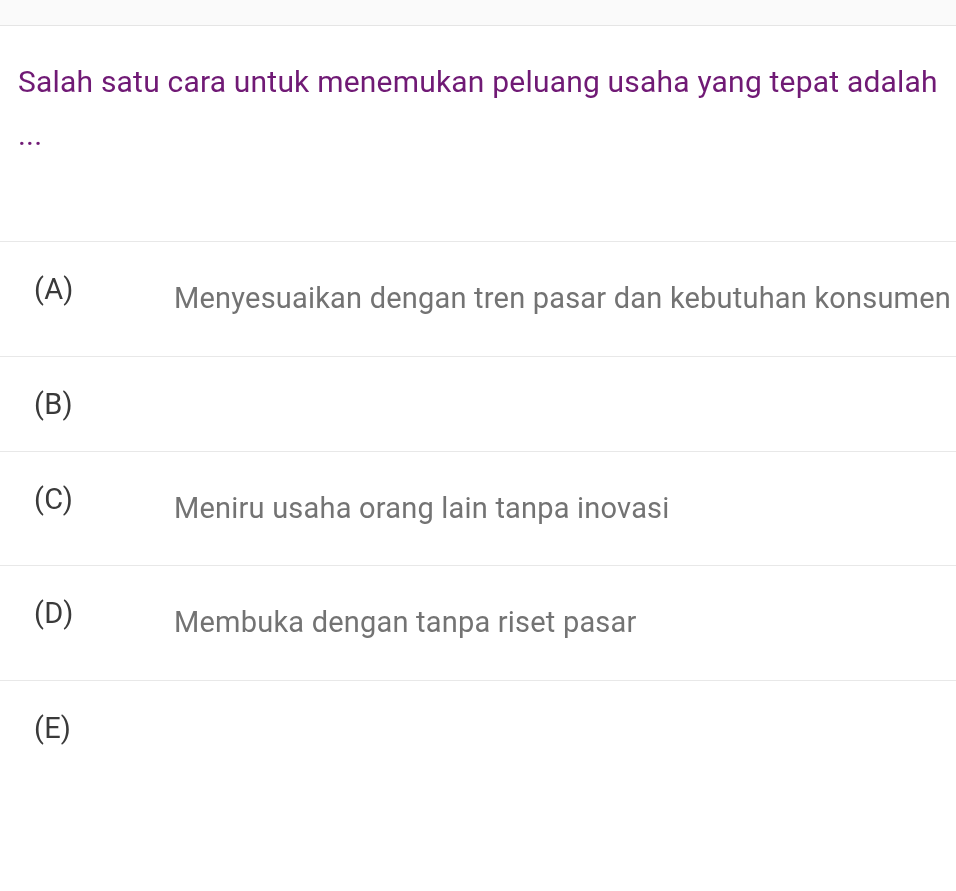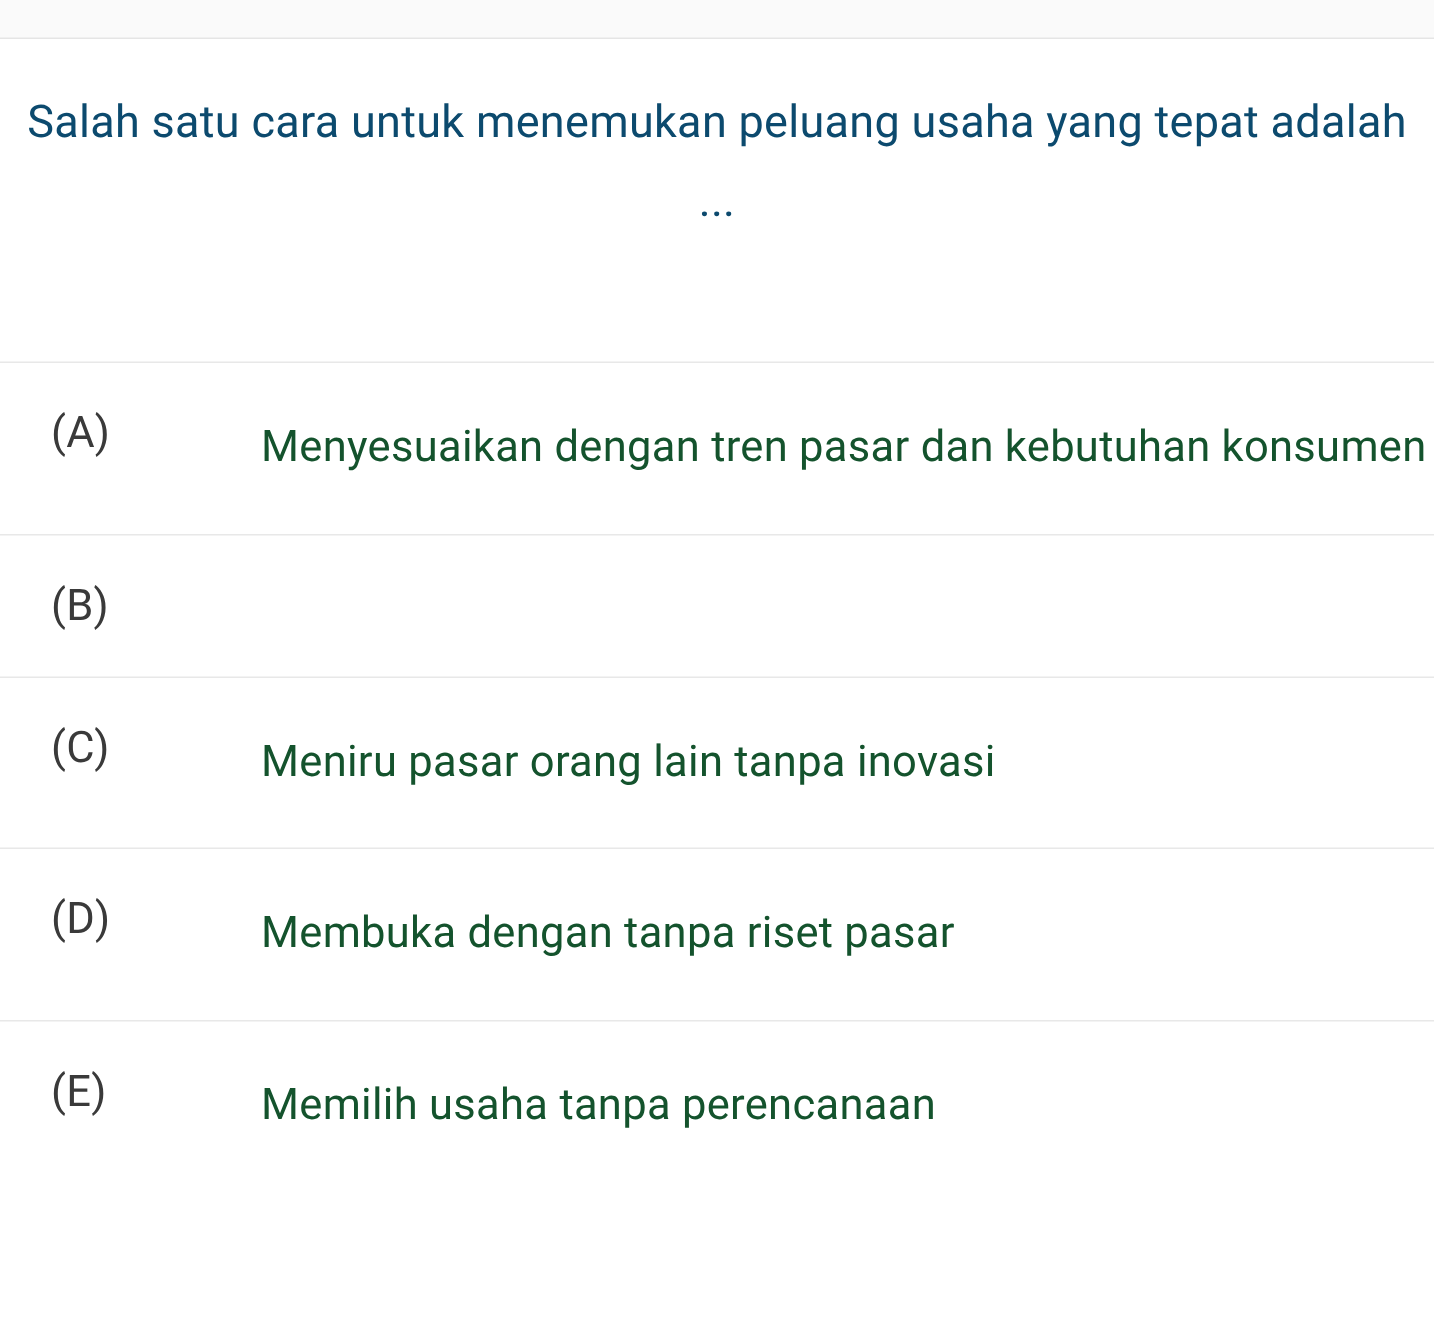--- a/index.html
+++ b/index.html
@@ -19,45 +19,44 @@
       height: 26px;
       border-bottom: 1px solid #e5e5e5;
       background: #fafafa;
     }
     .question-container {
       padding: 30px 18px 0 18px;
     }
     .question-text {
       font-size: 30px;
       line-height: 1.75;
-      color: #0c4a6e;
+      color: #701a75;
       font-weight: 400;
       letter-spacing: 0.2px;
-      text-align: center;
     }
     .options-container {
       margin-top: 80px;
     }
     .option-row {
       display: flex;
       align-items: flex-start;
       padding: 30px 0 30px 34px;
       border-top: 1px solid #e8e8e8;
     }
     .option-letter {
       font-size: 29px;
       color: #3a3a3a;
       min-width: 140px;
       font-weight: 400;
       letter-spacing: 0.2px;
     }
     .option-text {
       font-size: 29px;
       line-height: 1.85;
-      color: #14532d;
+      color: #737373;
       font-weight: 400;
       letter-spacing: 0.2px;
       flex: 1;
     }
   </style>
 </head>
 <body>
 
 <div class="header-bar"></div>
 
@@ -68,23 +67,22 @@
 <div class="options-container">
   <div class="option-row">
     <div class="option-letter">(A)</div>
     <div class="option-text">Menyesuaikan dengan tren pasar dan kebutuhan konsumen</div>
   </div>
   <div class="option-row">
     <div class="option-letter">(B)</div>
   </div>
   <div class="option-row">
     <div class="option-letter">(C)</div>
-    <div class="option-text">Meniru pasar orang lain tanpa inovasi</div>
+    <div class="option-text">Meniru usaha orang lain tanpa inovasi</div>
   </div>
   <div class="option-row">
     <div class="option-letter">(D)</div>
     <div class="option-text">Membuka dengan tanpa riset pasar</div>
   </div>
   <div class="option-row">
     <div class="option-letter">(E)</div>
-    <div class="option-text">Memilih usaha tanpa perencanaan</div>
   </div>
 </div>
 
 </body></html>

